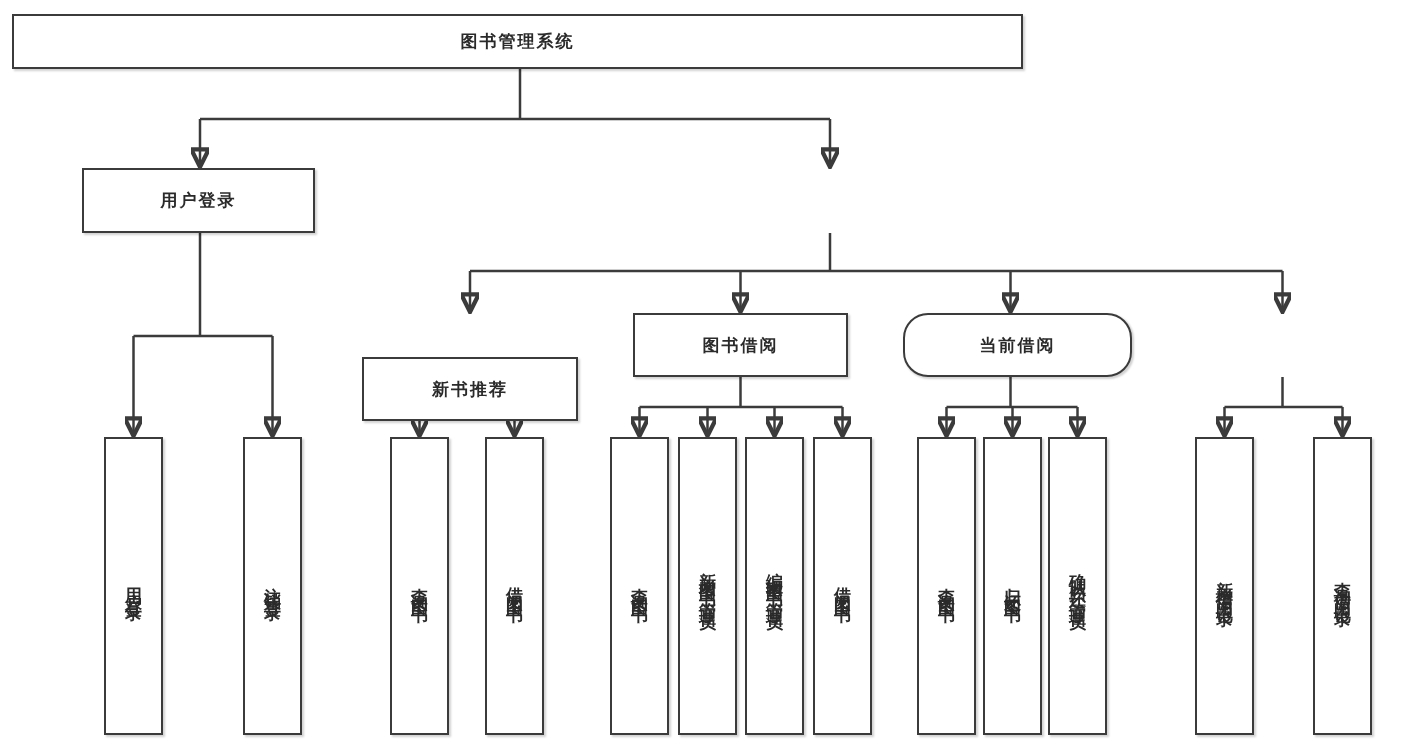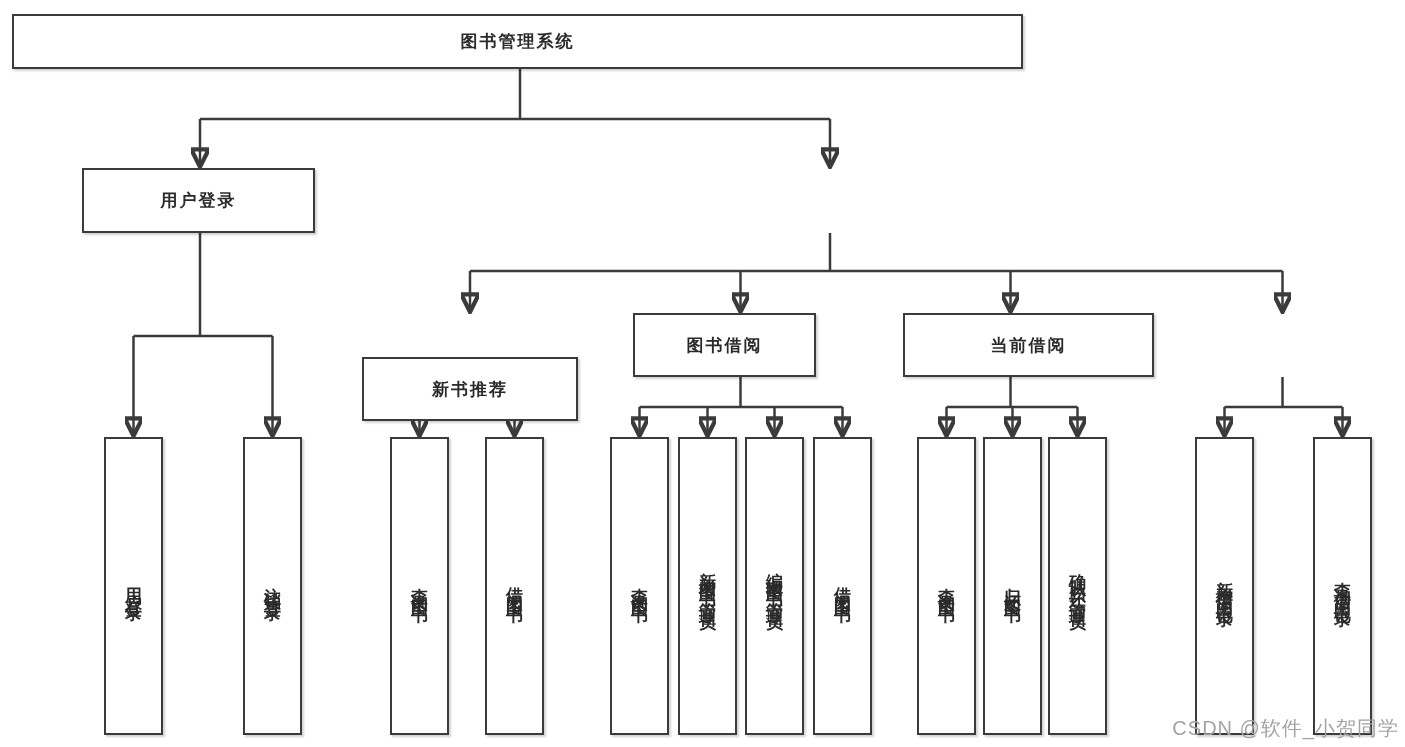--- a/index.html
+++ b/index.html
@@ -57,22 +57,22 @@
     font-size: 20px;
     letter-spacing: 1px;
     color: var(--watermark);
     z-index: 5;
   }
   
   .n-root  { left: 12px;   top: 14px;  width: 1011px; height: 55px; }
   .n-l2a   { left: 82px;   top: 168px; width: 233px;  height: 65px; }
   .n-l2b   { left: 712px;  top: 168px; width: 236px;  height: 65px; }
   .n-l3a   { left: 362px;  top: 313px; width: 216px;  height: 64px; margin-top: 44px; }
-  .n-l3b   { left: 633px;  top: 313px; width: 183px;  height: 64px; }
-  .n-l3c   { left: 903px;  top: 313px; width: 251px;  height: 64px; }
+  .n-l3b   { left: 633px;  top: 313px; width: 215px;  height: 64px; }
+  .n-l3c   { left: 903px;  top: 313px; width: 229px;  height: 64px; border-radius: 25px; }
   .n-l3d   { left: 1175px; top: 313px; width: 215px;  height: 64px; }
   .leaf    { top: 437px; width: 59px; height: 298px; }
   .n-a1 { left: 104px; }  .n-a2 { left: 243px; }
   .n-b1 { left: 390px; }  .n-b2 { left: 485px; }
   .n-c1 { left: 610px; }  .n-c2 { left: 678px; }
   .n-c3 { left: 745px; }  .n-c4 { left: 813px; }
   .n-d1 { left: 917px; }  .n-d2 { left: 983px; }  .n-d3 { left: 1048px; }
   .n-e1 { left: 1195px; } .n-e2 { left: 1313px; }
 </style>
 </head>
@@ -183,15 +183,14 @@
     <span class="vtext">确认归还（管理员）</span>
   </div>
 
   <div class="box leaf n-e1">
     <span class="vtext">新增借阅记录</span>
   </div>
   <div class="box leaf n-e2">
     <span class="vtext">查询借阅记录</span>
   </div>
 
-  <div class="watermark">CSDN @软件_小贺同学</div>
 
 </div>
 
 </body></html>

